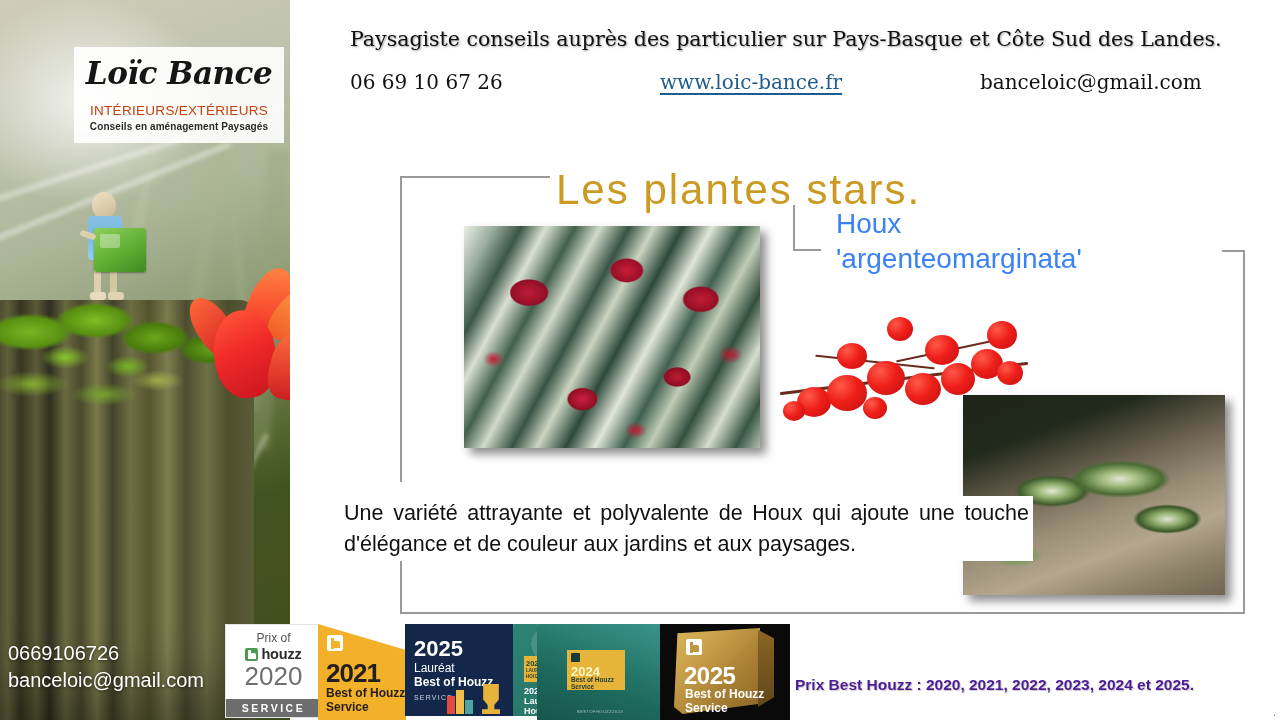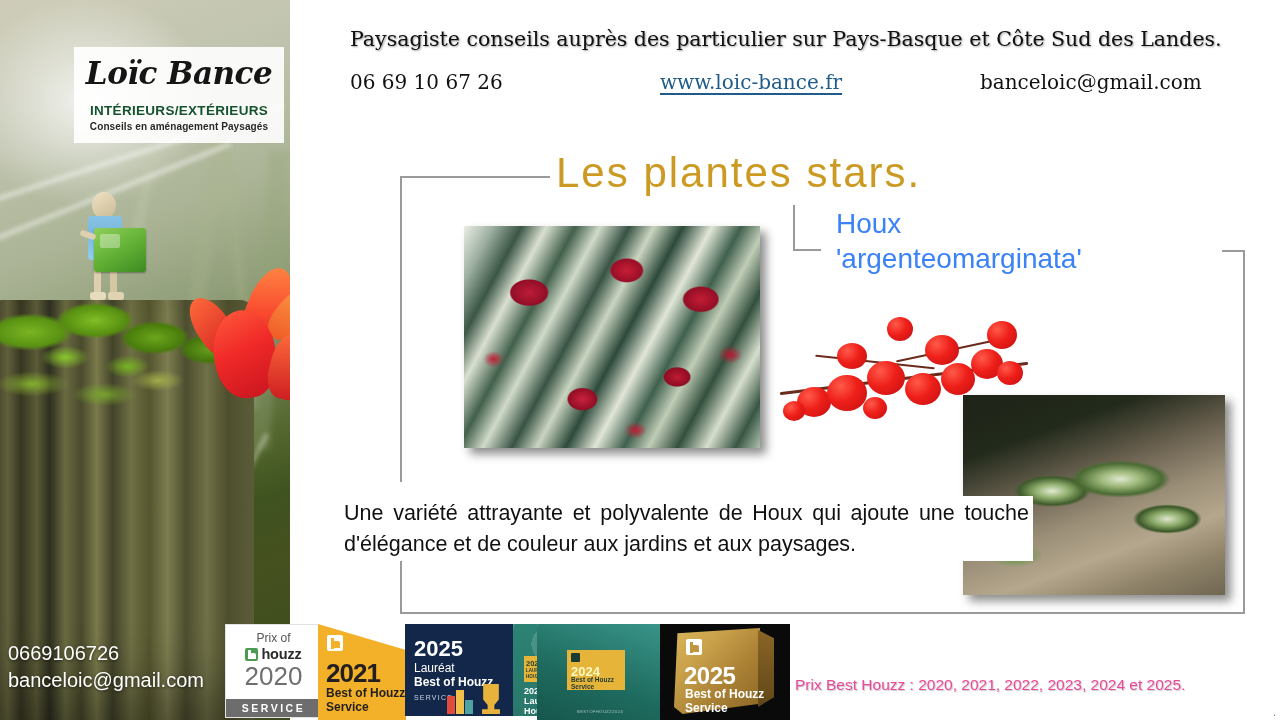--- a/index.html
+++ b/index.html
@@ -89,22 +89,22 @@
   .logo-card{
     position:absolute;left:74px;top:47px;width:210px;height:96px;
     background:rgba(255,255,255,.90);
     display:flex;flex-direction:column;align-items:center;justify-content:center;
   }
   .logo-name{
     font-family:"DejaVu Serif", serif;font-weight:bold;font-style:italic;
     font-size:31px;color:#151515;line-height:1;letter-spacing:-.5px;
   }
   .logo-sub{
-    font-family:"Liberation Sans", sans-serif;font-weight:bold;
-    font-size:13.5px;color:#14532d;letter-spacing:.3px;margin-top:14px;
+    font-family:"Liberation Sans", sans-serif;font-weight:normal;
+    font-size:13.5px;color:#c2410c;letter-spacing:.3px;margin-top:14px;
     text-transform:uppercase;
   }
   .logo-tag{
     font-family:"Liberation Sans", sans-serif;font-weight:bold;
     font-size:10px;color:#2a2a2a;margin-top:3px;letter-spacing:.1px;
   }
 
   
   .lp-contact{
     position:absolute;left:8px;top:640px;color:#ffffff;
@@ -134,21 +134,21 @@
   .fr-left-v2{left:400px;top:556px;width:2px;height:58px;}
   .fr-bot-h{left:400px;top:612px;width:845px;height:2px;}
   .fr-right-v{left:1243px;top:250px;width:2px;height:364px;}
   .fr-right-h{left:1222px;top:250px;width:23px;height:2px;}
 
   .hx-br-v{left:793px;top:205px;width:2px;height:46px;}
   .hx-br-h{left:793px;top:249px;width:28px;height:2px;}
 
   
   .title-main{
-    position:absolute;left:556px;top:149px;
+    position:absolute;left:556px;top:166px;
     font-family:"Liberation Sans", sans-serif;font-size:42px;font-weight:400;
     color:#cc9a22;letter-spacing:2px;white-space:nowrap;
   }
   .title-sub{
     position:absolute;left:836px;top:206px;width:400px;
     font-family:"Liberation Sans", sans-serif;font-size:28px;font-weight:400;
     color:#3b82f6;line-height:1.25;
   }
 
   
@@ -265,22 +265,22 @@
     background:linear-gradient(180deg,#8a6526,#5e4518);clip-path:polygon(0 0,100% 10%,100% 82%,0 94%);}
   .bg2025 .hm{position:absolute;left:26px;top:15px;width:16px;height:16px;background:#fff;border-radius:2px;}
   .bg2025 .hm:after{content:"";position:absolute;left:4px;top:3px;width:3px;height:11px;background:#bf9740;}
   .bg2025 .hm:before{content:"";position:absolute;left:7px;top:6px;width:6px;height:7px;background:#bf9740;border-radius:0 2px 0 0;}
   .bg2025 .yr{position:absolute;left:24px;top:38px;font-size:24px;font-weight:bold;color:#fff;letter-spacing:-.5px;}
   .bg2025 .l1{position:absolute;left:25px;top:63px;font-size:12px;font-weight:bold;color:#fff;}
   .bg2025 .l2{position:absolute;left:25px;top:77px;font-size:12px;font-weight:bold;color:#fff;}
 
   .prix{
     position:absolute;left:795px;top:676px;
-    font-family:"Liberation Sans", sans-serif;font-size:15.5px;color:#ec4899;
-    white-space:nowrap;text-shadow:1px 1px 1px rgba(150,150,150,.5);
+    font-family:"Liberation Sans", sans-serif;font-size:15.5px;color:#4c1d95;
+    white-space:nowrap;text-shadow:1px 1px 1px rgba(150,150,150,.5);font-weight:bold;
   }
   .corner-tick{position:absolute;right:4px;bottom:2px;font-size:11px;color:#777;}
 </style>
 </head>
 <body>
 
 <div id="root">
 
   <div class="left-panel">
     <div class="lp-bg"></div>

